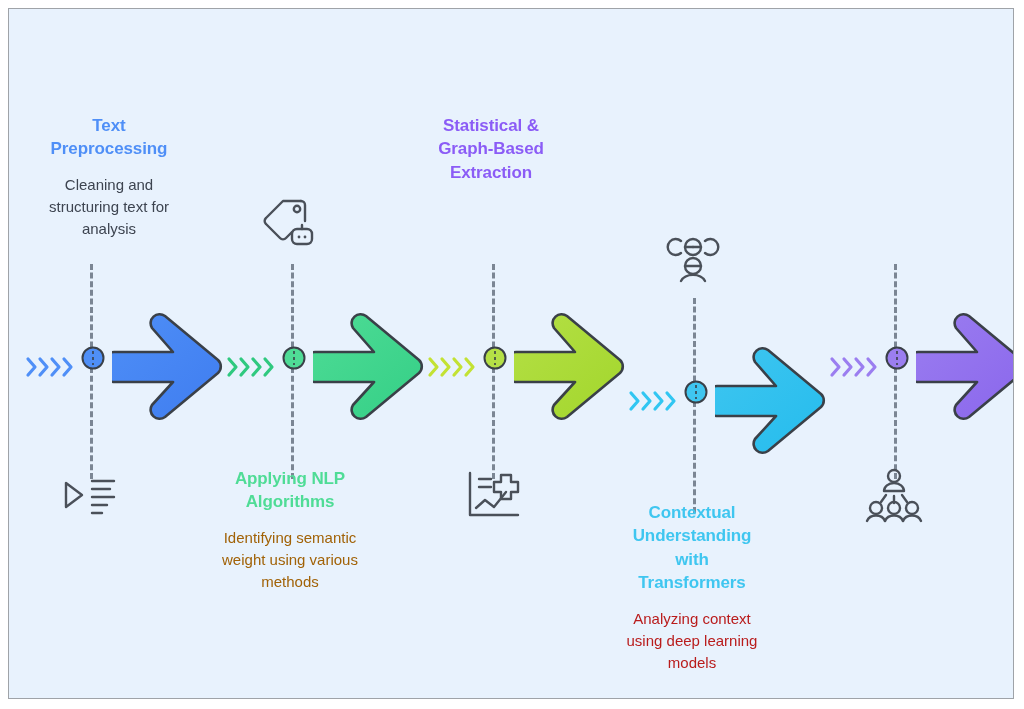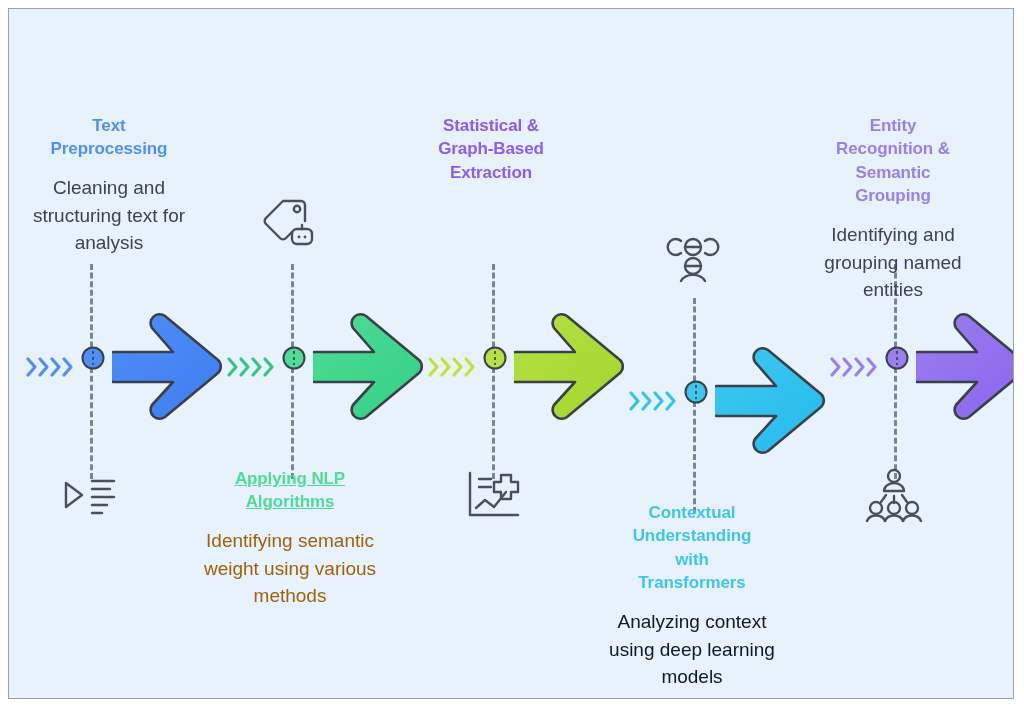--- a/index.html
+++ b/index.html
@@ -54,21 +54,21 @@
     left: -18px;
   }
   .txtblock .title {
     font-size: 17px;
     font-weight: bold;
     line-height: 1.38;
     margin: 0 0 13px 0;
     letter-spacing: -0.1px;
   }
   .txtblock .desc {
-    font-size: 19px;
+    font-size: 15px;
     color: #3d4450;
     line-height: 1.46;
     margin: 0;
     font-weight: 400;
   }
 
   .txtblock.above { text-align: center; }
   .txtblock.below { text-align: center; }
 
   
@@ -147,21 +147,21 @@
               </linearGradient>
             </defs>
             <path d="M2 40 H61 L40 16 a9 9 0 0 1 13 -12 L106 48 a9 9 0 0 1 0 13 L53 105 a9 9 0 0 1 -13 -12 L61 70 H2 a9 9 0 0 1 -9 -9 V49 A9 9 0 0 1 2 40 Z" fill="url(#ag0)" stroke="#3a4048" stroke-width="2.6" stroke-linejoin="round"></path>
           </svg></div>
       </div>
     </div>
     <div class="stage" style="left: 209px;">
       <div class="dash-line up" style="border-left-color: rgb(123, 134, 148);"></div>
       <div class="dash-line dn" style="border-left-color: rgb(123, 134, 148);"></div>
       <div class="txtblock below" style="top: 458px;">
-        <div class="title" style="color: rgb(79, 220, 150); text-decoration: underline;">Applying NLP<br>Algorithms</div>
+        <div class="title" style="color: rgb(79, 220, 150);">Applying NLP<br>Algorithms</div>
         <div class="desc" style="color: #a16207;">Identifying semantic<br>weight using various<br>methods</div>
       </div>
       <div class="icon-wrap" style="top: 183px;">
         <svg width="60" height="56" viewBox="0 0 60 56" fill="none" stroke="#4a5059" stroke-width="2.4" stroke-linecap="round" stroke-linejoin="round">
           <path d="M40 6 H22 L5 23 a4 4 0 0 0 0 6 L19 43 a4 4 0 0 0 6 0 L31 37"></path>
           <path d="M40 6 a4 4 0 0 1 4 4 V26"></path>
           <circle cx="36" cy="14" r="3.2"></circle>
           <path d="M41 30 V34"></path>
           <rect x="31" y="34" width="20" height="15" rx="5"></rect>
           <circle cx="38" cy="42" r="1.4" fill="#4a5059" stroke="none"></circle>
@@ -225,21 +225,21 @@
             </defs>
             <path d="M2 40 H61 L40 16 a9 9 0 0 1 13 -12 L106 48 a9 9 0 0 1 0 13 L53 105 a9 9 0 0 1 -13 -12 L61 70 H2 a9 9 0 0 1 -9 -9 V49 A9 9 0 0 1 2 40 Z" fill="url(#ag2)" stroke="#3a4048" stroke-width="2.6" stroke-linejoin="round"></path>
           </svg></div>
       </div>
     </div>
     <div class="stage" style="left: 611px; margin-top: 34px;">
       <div class="dash-line up" style="border-left-color: rgb(123, 134, 148);"></div>
       <div class="dash-line dn" style="border-left-color: rgb(123, 134, 148);"></div>
       <div class="txtblock below" style="top: 458px;">
         <div class="title" style="color: rgb(63, 198, 240);">Contextual<br>Understanding<br>with<br>Transformers</div>
-        <div class="desc" style="color: #0f172a;">Analyzing context<br>using deep learning<br>models</div>
+        <div class="desc" style="color: #b91c1c;">Analyzing context<br>using deep learning<br>models</div>
       </div>
       <div class="icon-wrap" style="top: 183px;">
         <svg width="60" height="56" viewBox="0 0 60 56" fill="none" stroke="#4a5059" stroke-width="2.4" stroke-linecap="round" stroke-linejoin="round">
           <path d="M18 12 a8 8 0 1 0 0 12"></path>
           <circle cx="30" cy="18" r="8"></circle>
           <path d="M30 18 H38"></path>
           <path d="M42 12 a8 8 0 1 1 0 12"></path>
           <path d="M22 18 H30"></path>
           <circle cx="30" cy="37" r="8"></circle>
           <path d="M22 37 H38"></path>
@@ -264,24 +264,20 @@
                 <stop offset="100%" stop-color="#25bced"></stop>
               </linearGradient>
             </defs>
             <path d="M2 40 H61 L40 16 a9 9 0 0 1 13 -12 L106 48 a9 9 0 0 1 0 13 L53 105 a9 9 0 0 1 -13 -12 L61 70 H2 a9 9 0 0 1 -9 -9 V49 A9 9 0 0 1 2 40 Z" fill="url(#ag3)" stroke="#3a4048" stroke-width="2.6" stroke-linejoin="round"></path>
           </svg></div>
       </div>
     </div>
     <div class="stage" style="left: 812px;">
       <div class="dash-line up" style="border-left-color: rgb(123, 134, 148);"></div>
       <div class="dash-line dn" style="border-left-color: rgb(123, 134, 148);"></div>
-      <div class="txtblock above" style="top: 105px;">
-        <div class="title" style="color: rgb(155, 126, 240);">Entity<br>Recognition &amp;<br>Semantic<br>Grouping</div>
-        <div class="desc" style="color: rgb(61, 68, 80);">Identifying and<br>grouping named<br>entities</div>
-      </div>
       <div class="icon-wrap" style="top: 455px;">
         <svg width="60" height="56" viewBox="0 0 60 56" fill="none" stroke="#4a5059" stroke-width="2.4" stroke-linecap="round" stroke-linejoin="round">
           <circle cx="30" cy="9" r="6"></circle>
           <path d="M20 24 a10 8 0 0 1 20 0 Z"></path>
           <path d="M22 28 L17 35"></path>
           <path d="M30 29 V36"></path>
           <path d="M38 28 L43 35"></path>
           <circle cx="12" cy="41" r="6"></circle>
           <circle cx="30" cy="41" r="6"></circle>
           <circle cx="48" cy="41" r="6"></circle>

